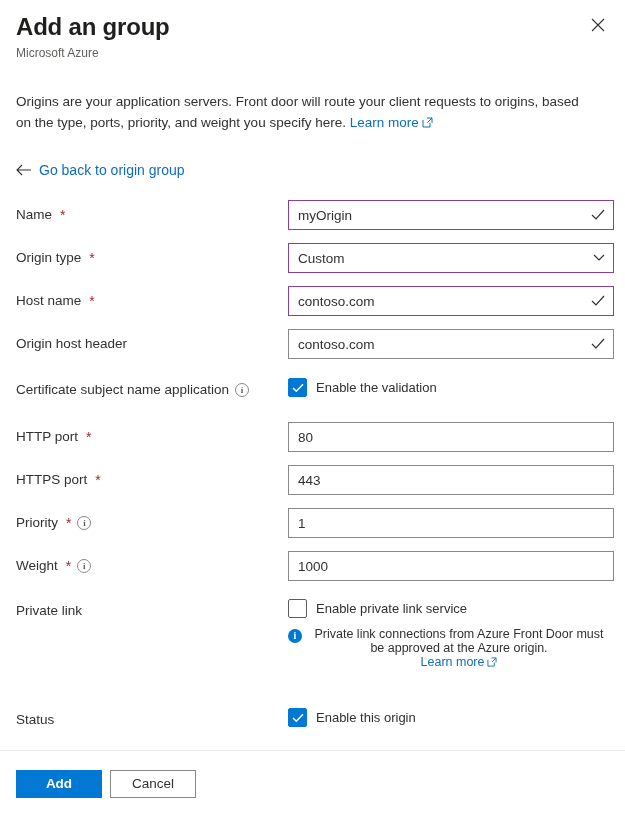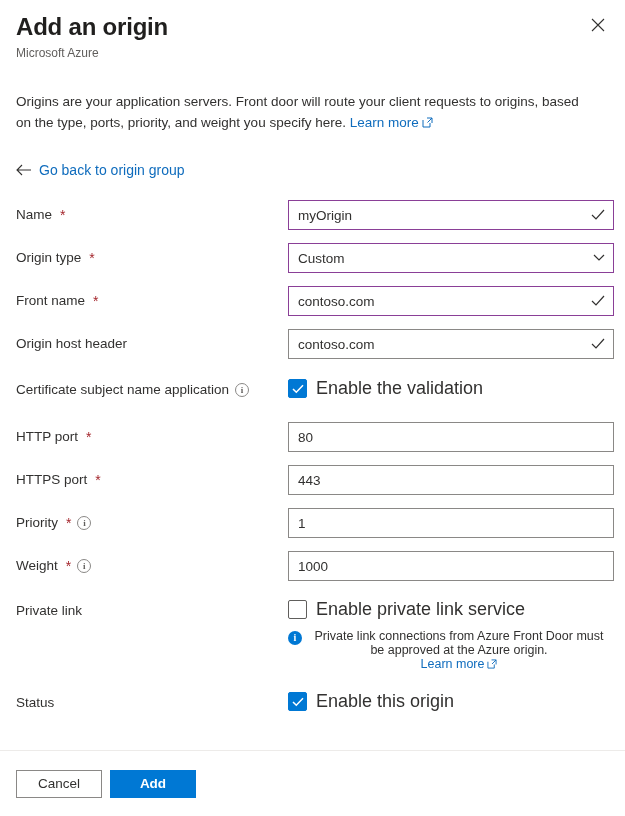--- a/index.html
+++ b/index.html
@@ -87,21 +87,21 @@
   }
 
   
   .check-row { display: flex; align-items: center; gap: 9px; padding-top: 3px; }
   .cb {
     width: 19px; height: 19px; flex: 0 0 19px; border-radius: 2px;
     display: flex; align-items: center; justify-content: center; cursor: pointer;
   }
   .cb.on { background: #0078d4; border: 1px solid #0078d4; }
   .cb.off { background: #fff; border: 1px solid #605e5c; }
-  .cb-label { font-size: 18px; color: #323130; cursor: pointer; }
+  .cb-label { font-size: 13px; color: #323130; cursor: pointer; }
 
   
   .info-msg { display: flex; gap: 7px; margin-top: 9px; max-width: 330px; }
   .info-dot {
     flex: 0 0 14px; width: 14px; height: 14px; border-radius: 50%;
     background: #0078d4; color: #fff; font-size: 10px; font-weight: 700;
     line-height: 14px; text-align: center; margin-top: 2px;
     font-family: "Liberation Serif", serif;
   }
   .info-text { font-size: 12.5px; line-height: 14px; color: #323130; text-align: center; }
@@ -120,21 +120,21 @@
   }
   .btn-primary { background: #0078d4; color: #fff; border: 1px solid #0078d4; font-weight: 600; }
   .btn-secondary { background: #fff; color: #323130; border: 1px solid #8a8886; }
 </style>
 </head>
 <body>
 
 <div class="blade">
 
   <div class="header">
-    <h1 class="title">Add an origin</h1>
+    <h1 class="title">Add an group</h1>
     <div class="subtitle">Microsoft Azure</div>
   </div>
   <button class="close-btn">
     <span>
       <svg width="14" height="14" viewBox="0 0 14 14">
           <path d="M1 1 L13 13 M13 1 L1 13" stroke="#323130" stroke-width="1.1" fill="none"></path>
         </svg>
     </span>
   </button>
 
@@ -189,21 +189,21 @@
             <svg width="12" height="8" viewBox="0 0 12 8">
                 <path d="M1 1 L6 6 L11 1" stroke="#323130" stroke-width="1.2" fill="none"></path>
               </svg>
           </span>
         </div>
       </div>
     </div>
 
     <div class="row">
       <div class="label-cell">
-        <span>Front name</span>
+        <span>Host name</span>
         <span class="req">*</span>
       </div>
       <div class="field-cell">
         <div class="input-wrap validated">
           <input type="text" value="contoso.com" style="">
           <span class="field-glyph">
             <svg width="14" height="12" viewBox="0 0 14 12">
                 <path d="M1 6 L5 10 L13 1" stroke="#323130" stroke-width="1.2" fill="none"></path>
               </svg>
           </span>
@@ -310,36 +310,36 @@
             <a class="link">Learn more</a><span class="ext-icon"><svg width="10" height="10" viewBox="0 0 11 11">
                   <path d="M1 3 L1 10 L8 10 L8 6" stroke="#0f6cbd" stroke-width="1" fill="none"></path>
                   <path d="M5 1 L10 1 L10 6" stroke="#0f6cbd" stroke-width="1" fill="none"></path>
                   <path d="M10 1 L5.5 5.5" stroke="#0f6cbd" stroke-width="1" fill="none"></path>
                 </svg></span>
           </div>
         </div>
       </div>
     </div>
 
-    <div class="row" style="margin-top:16px">
+    <div class="row" style="margin-top:35px">
       <div class="label-cell">
         <span>Status</span>
       </div>
       <div class="field-cell">
         <div class="check-row">
           <span class="cb on">
             <svg width="12" height="10" viewBox="0 0 12 10">
                 <path d="M1 5 L4.3 8.3 L11 1.3" stroke="#ffffff" stroke-width="1.5" fill="none"></path>
               </svg>
           </span>
           <span class="cb-label">Enable this origin</span>
         </div>
       </div>
     </div>
 
   </div>
 
   <div class="footer">
+    <button class="btn btn-primary">Add</button>
     <button class="btn btn-secondary">Cancel</button>
-    <button class="btn btn-primary">Add</button>
   </div>
 
 </div>
 
 </body></html>

